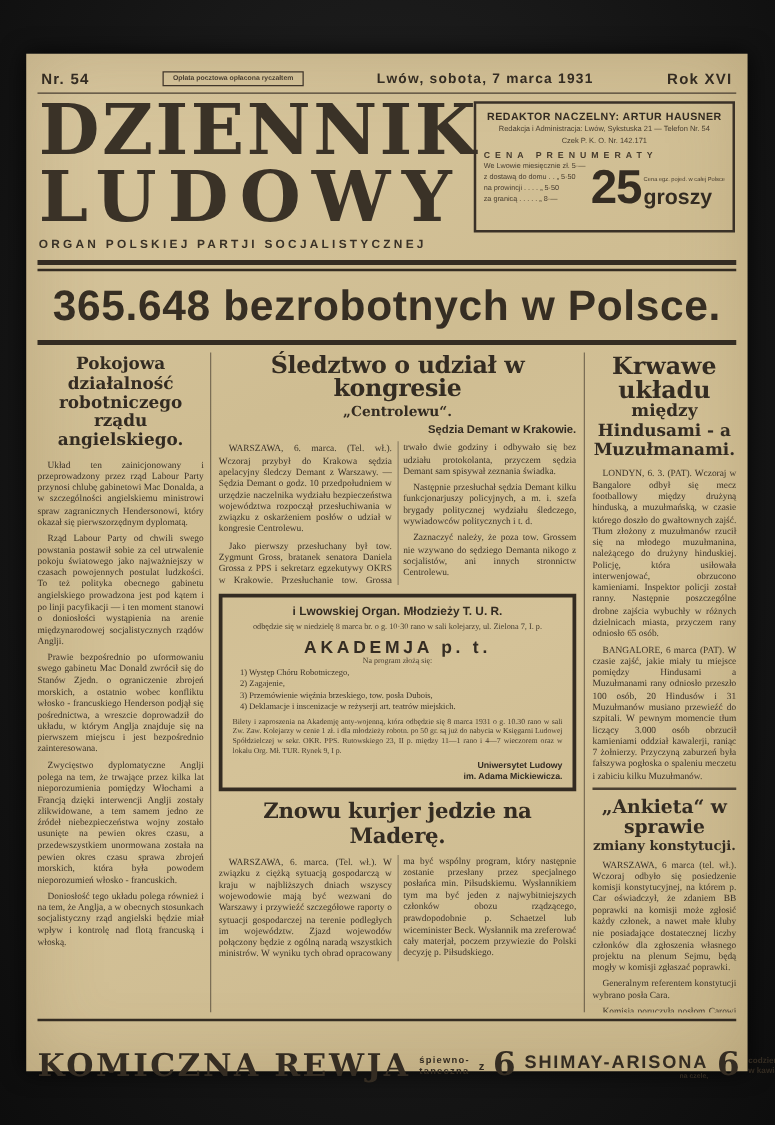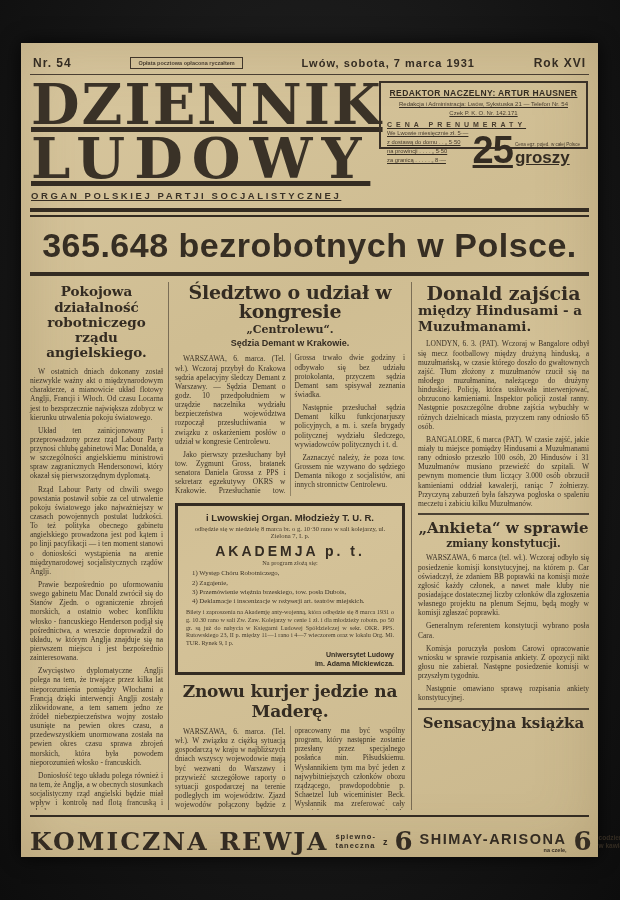--- a/index.html
+++ b/index.html
@@ -14,70 +14,70 @@
     box-shadow:0 0 18px rgba(0,0,0,.8), inset 0 0 60px rgba(120,95,55,.25);
     color:#342c22;
   }
   
   .topbar{display:flex;justify-content:space-between;align-items:center;padding:13px 12px 4px;}
   .issue-no,.year-no{font:bold 12px "Liberation Sans",sans-serif;letter-spacing:1px;}
   .stamp{border:1px solid #40362a;font:bold 5.5px "Liberation Sans",sans-serif;padding:2px 7px;color:#493e30;}
   .dateline{font:bold 11px "Liberation Sans",sans-serif;letter-spacing:1px;}
   .rule-thin{height:1px;background:#4a3f32;margin:0 9px;}
   
-  .mast-row{display:flex;justify-content:space-between;padding:4px 10px 0;text-decoration:underline;}
+  .mast-row{display:flex;justify-content:space-between;padding:4px 10px 0;}
   .mast-left{width:348px;}
   .title1{font-family:"DejaVu Serif",serif;font-weight:bold;font-size:56px;line-height:.92;letter-spacing:2px;color:#3a3227;}
   .title2{font-family:"DejaVu Serif",serif;font-weight:bold;font-size:56px;line-height:.98;letter-spacing:9px;color:#3a3227;}
   .subtitle{font:bold 9.5px "Liberation Sans",sans-serif;letter-spacing:2.6px;margin-top:5px;color:#3a3227;}
-  .infobox{width:214px;border:2px solid #3a3127;padding:5px 6px 3px;margin-top:2px;height:68px;box-sizing:border-box;}
+  .infobox{width:214px;border:2px solid #3a3127;padding:5px 6px 3px;margin-top:2px;height:105px;box-sizing:border-box;}
   .info-editor{font:bold 8.5px "Liberation Sans",sans-serif;text-align:center;letter-spacing:.4px;}
   .info-line{font-size:6px;text-align:center;margin-top:3px;color:#463b2d;font-family:"Liberation Sans",sans-serif;}
   .price-header{font:bold 7px "Liberation Sans",sans-serif;letter-spacing:4px;margin-top:5px;color:#463b2d;}
   .price-row{display:flex;align-items:flex-end;margin-top:1px;}
   .price-lines{flex:1;font-size:5.8px;line-height:1.55;color:#463b2d;font-family:"Liberation Sans",sans-serif;white-space:pre-line;}
   .big-price{display:flex;align-items:flex-end;}
   .big-25{font:bold 38px "Liberation Sans",sans-serif;line-height:.8;letter-spacing:-1px;}
   .big-unit-wrap{margin-left:2px;}
   .price-note{font-size:4.6px;line-height:1.2;color:#463b2d;font-family:"Liberation Sans",sans-serif;max-width:52px;}
   .big-unit{font:bold 17px "Liberation Sans",sans-serif;line-height:.9;}
   .rule-double{border-top:4px solid #342c22;border-bottom:2px solid #342c22;height:3px;margin:7px 9px 0;}
   
   .banner{font:bold 34px "Liberation Sans",sans-serif;text-align:center;padding:9px 4px 7px;letter-spacing:.5px;color:#362e23;}
   .rule-thick{height:4px;background:#342c22;margin:0 9px;}
   
   .cols{display:flex;padding:6px 9px 0;height:528px;overflow:hidden;box-sizing:content-box;}
   .col-left{width:138px;padding-right:5px;box-sizing:border-box;}
-  .col-mid{width:244px;border-left:1px solid rgba(52,44,34,.55);border-right:1px solid rgba(52,44,34,.55);padding:0 6px;box-sizing:border-box;}
+  .col-mid{width:300px;border-left:1px solid rgba(52,44,34,.55);border-right:1px solid rgba(52,44,34,.55);padding:0 6px;box-sizing:border-box;}
   .col-right{flex:1;padding-left:6px;box-sizing:border-box;}
   .body-text{font-size:7.5px;line-height:1.22;text-align:justify;color:#3a3126;}
   .body-text p{margin:1px 0 4px;text-indent:8px;}
   .twocol{column-count:2;column-gap:9px;column-rule:1px solid rgba(52,44,34,.4);}
   .hl-left{font-family:"DejaVu Serif",serif;font-weight:bold;font-size:13.5px;text-align:center;line-height:1.12;margin:2px 0 7px;}
   .hl-mid{font-family:"DejaVu Serif",serif;font-weight:bold;font-size:19px;text-align:center;line-height:1;margin:1px 0 2px;letter-spacing:-.3px;}
   .hl-mid-sub{font-family:"DejaVu Serif",serif;font-weight:bold;font-size:11px;text-align:center;margin:2px 0 1px;}
-  .hl-kicker{font:bold 9px "Liberation Sans",sans-serif;text-align:center;margin:2px 0 5px;}
+  .hl-kicker{font:bold 9px "Liberation Sans",sans-serif;text-align:right;margin:2px 0 5px;}
   .hl-mid2{font-family:"DejaVu Serif",serif;font-weight:bold;font-size:17px;text-align:center;margin:6px 0 5px;letter-spacing:-.2px;}
   .hl-r1{font-family:"DejaVu Serif",serif;font-weight:bold;font-size:19px;text-align:center;line-height:1;margin-top:2px;}
-  .hl-r2{font-family:"DejaVu Serif",serif;font-weight:bold;font-size:13.5px;text-align:left;line-height:1.15;margin-bottom:5px;}
+  .hl-r2{font-family:"DejaVu Serif",serif;font-weight:bold;font-size:13.5px;text-align:center;line-height:1.15;margin-bottom:5px;}
   .hl-r3{font-family:"DejaVu Serif",serif;font-weight:bold;font-size:15px;text-align:center;line-height:1.1;margin:3px 0 1px;}
   .hl-r4{font-family:"DejaVu Serif",serif;font-weight:bold;font-size:10.5px;text-align:center;margin-bottom:4px;}
   .sec-rule{height:2px;background:rgba(52,44,34,.85);margin:5px 0;}
   
   .adbox{border:3px solid #342c22;margin:7px 0 6px;padding:6px 8px 4px;text-align:center;}
   .ad-l1{font:bold 9.5px "Liberation Sans",sans-serif;line-height:1.25;}
   .ad-l3{font-size:6.6px;margin-top:2px;color:#443a2c;}
   .ad-l4{font:bold 14px "Liberation Sans",sans-serif;letter-spacing:3px;margin-top:4px;}
   .ad-title{font-family:"DejaVu Serif",serif;font-weight:bold;font-size:27px;letter-spacing:2px;line-height:1;margin:3px 0 4px;}
   .ad-intro{font-size:6.3px;color:#443a2c;}
   .ad-program{font-size:6.8px;text-align:left;margin:2px 0 3px 6px;line-height:1.35;color:#3a3126;white-space:pre-line;}
   .ad-details{font-size:6.2px;text-align:justify;line-height:1.25;color:#443a2c;}
   .ad-sign{font:bold 7px "Liberation Sans",sans-serif;text-align:right;margin-top:3px;line-height:1.3;white-space:pre-line;}
   
-  .revue{border-top:2px solid #342c22;margin:5px 9px 0;padding:10px 0 5px;display:flex;align-items:center;gap:7px;}
+  .revue{border-top:2px solid #342c22;margin:5px 9px 0;padding:21px 0 5px;display:flex;align-items:center;gap:7px;}
   .revue-title{font-family:"DejaVu Serif",serif;font-weight:bold;font-size:25px;letter-spacing:2px;white-space:nowrap;}
   .revue-small{font:bold 7.5px "Liberation Sans",sans-serif;line-height:1.15;letter-spacing:1px;white-space:pre-line;}
   .revue-z{font:bold 9px "Liberation Sans",sans-serif;}
   .revue-six{font-family:"DejaVu Serif",serif;font-weight:bold;font-size:26px;line-height:.9;}
   .revue-name-wrap{text-align:right;}
   .revue-name{font:bold 14.5px "Liberation Sans",sans-serif;letter-spacing:1.5px;white-space:nowrap;}
   .revue-czele{font:bold 5.5px "Liberation Sans",sans-serif;}
   .revue-right{font:bold 6.5px "Liberation Sans",sans-serif;line-height:1.2;white-space:pre-line;text-align:left;}
 </style>
 </head>
@@ -122,21 +122,20 @@
   <div class="rule-double"></div>
 
   <div class="banner">365.648 bezrobotnych w Polsce.</div>
   <div class="rule-thick"></div>
 
   <div class="cols">
 
     <div class="col-left">
       <div class="hl-left">Pokojowa działalność robotniczego rządu angielskiego.</div>
       <div class="body-text">
-        <p>W ostatnich dniach dokonany został niezwykle ważny akt o międzynarodowym charakterze, a mianowicie układ flotowy Anglji, Francji i Włoch. Od czasu Locarna jest to bezsprzecznie największa zdobycz w kierunku utrwalenia pokoju światowego.</p>
         <p>Układ ten zainicjonowany i przeprowadzony przez rząd Labour Party przynosi chlubę gabinetowi Mac Donalda, a w szczególności angielskiemu ministrowi spraw zagranicznych Hendersonowi, który okazał się pierwszorzędnym dyplomatą.</p>
         <p>Rząd Labour Party od chwili swego powstania postawił sobie za cel utrwalenie pokoju światowego jako najważniejszy w czasach powojennych postulat ludzkości. To też polityka obecnego gabinetu angielskiego prowadzona jest pod kątem i po linji pacyfikacji — i ten moment stanowi o doniosłości wystąpienia na arenie międzynarodowej socjalistycznych rządów Anglji.</p>
         <p>Prawie bezpośrednio po uformowaniu swego gabinetu Mac Donald zwrócił się do Stanów Zjedn. o ograniczenie zbrojeń morskich, a ostatnio wobec konfliktu włosko - francuskiego Henderson podjął się pośrednictwa, a wreszcie doprowadził do układu, w którym Anglja znajduje się na pierwszem miejscu i jest bezpośrednio zainteresowana.</p>
         <p>Zwycięstwo dyplomatyczne Anglji polega na tem, że trwające przez kilka lat nieporozumienia pomiędzy Włochami a Francją dzięki interwencji Anglji zostały zlikwidowane, a tem samem jedno ze źródeł niebezpieczeństwa wojny zostało usunięte na pewien okres czasu, a przedewszystkiem unormowana została na pewien okres czasu sprawa zbrojeń morskich, która była powodem nieporozumień włosko - francuskich.</p>
         <p>Doniosłość tego układu polega również i na tem, że Anglja, a w obecnych stosunkach socjalistyczny rząd angielski będzie miał wpływ i kontrolę nad flotą francuską i włoską.</p>
 
       </div>
 
     </div>
 
@@ -166,21 +165,21 @@
       </div>
 
       <div class="hl-mid2">Znowu kurjer jedzie na Maderę.</div>
       <div class="body-text twocol">
         <p>WARSZAWA, 6. marca. (Tel. wł.). W związku z ciężką sytuacją gospodarczą w kraju w najbliższych dniach wszyscy wojewodowie mają być wezwani do Warszawy i przywieźć szczegółowe raporty o sytuacji gospodarczej na terenie podległych im województw. Zjazd wojewodów połączony będzie z ogólną naradą wszystkich ministrów. W wyniku tych obrad opracowany ma być wspólny program, który następnie zostanie przesłany przez specjalnego posłańca min. Piłsudskiemu. Wysłannikiem tym ma być jeden z najwybitniejszych członków obozu rządzącego, prawdopodobnie p. Schaetzel lub wiceminister Beck. Wysłannik ma zreferować cały materjał, poczem przywiezie do Polski decyzję p. Piłsudskiego.</p>
       </div>
 
     </div>
 
     <div class="col-right">
-      <div class="hl-r1">Donald zajścia</div>
+      <div class="hl-r1">Krwawe układu</div>
       <div class="hl-r2">między Hindusami - a Muzułmanami.</div>
       <div class="body-text">
         <p>LONDYN, 6. 3. (PAT). Wczoraj w Bangalore odbył się mecz footballowy między drużyną hinduską, a muzułmańską, w czasie którego doszło do gwałtownych zajść. Tłum złożony z muzułmanów rzucił się na młodego muzułmanina, należącego do drużyny hinduskiej. Policję, która usiłowała interwenjować, obrzucono kamieniami. Inspektor policji został ranny. Następnie poszczególne drobne zajścia wybuchły w różnych dzielnicach miasta, przyczem rany odniosło 65 osób.</p>
         <p>BANGALORE, 6 marca (PAT). W czasie zajść, jakie miały tu miejsce pomiędzy Hindusami a Muzułmanami rany odniosło przeszło 100 osób, 20 Hindusów i 31 Muzułmanów musiano przewieźć do szpitali. W pewnym momencie tłum liczący 3.000 osób obrzucił kamieniami oddział kawalerji, raniąc 7 żołnierzy. Przyczyną zaburzeń była fałszywa pogłoska o spaleniu meczetu i zabiciu kilku Muzułmanów.</p>
       </div>
 
       <div class="sec-rule"></div>
       <div class="hl-r3">„Ankieta“ w sprawie</div>
       <div class="hl-r4">zmiany konstytucji.</div>
       <div class="body-text">

